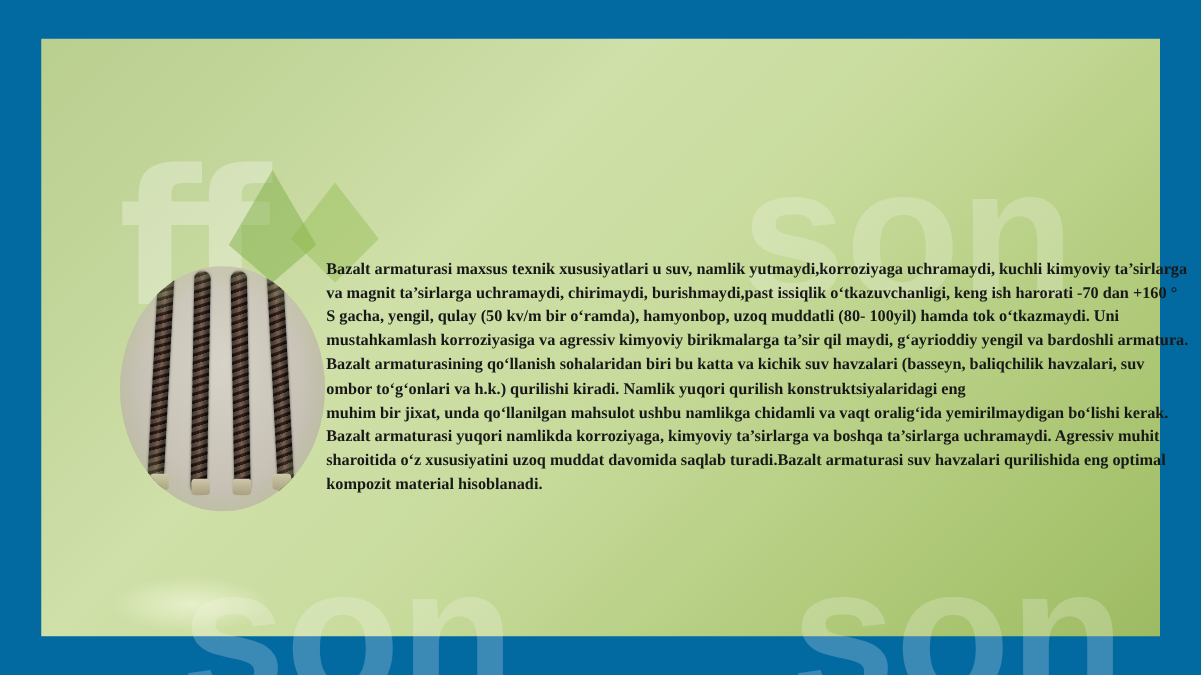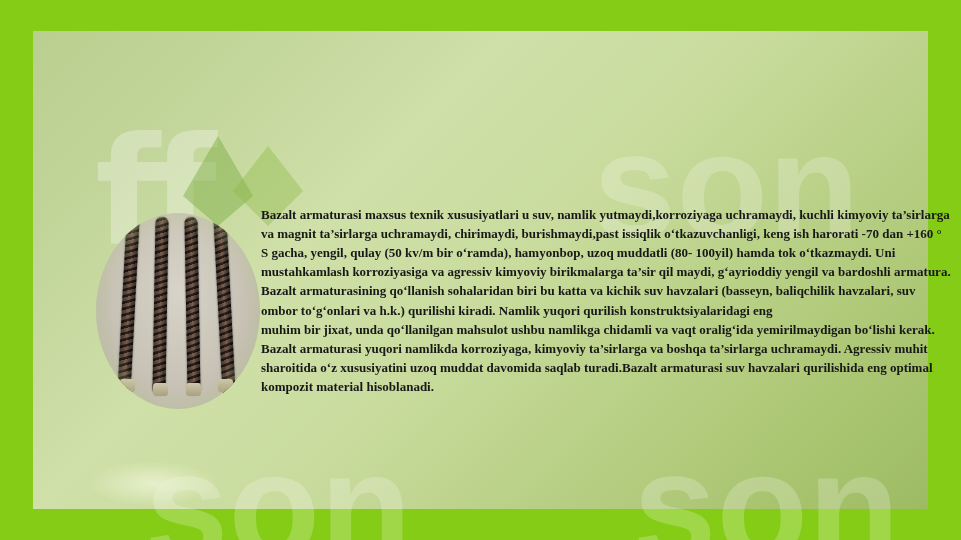--- a/index.html
+++ b/index.html
@@ -6,21 +6,21 @@
   html, body {
     margin: 0; padding: 0;
     width: 961px; height: 540px;
     overflow: hidden;
     background: #000;
     font-family: "Liberation Serif", serif;
   }
   #slide {
     position: relative;
     width: 961px; height: 540px;
-    background: #84cc16;
+    background: #0369a1;
     overflow: hidden;
   }
   
   #panel {
     position: absolute;
     left: 33px; top: 31px;
     width: 895px; height: 478px;
     background: linear-gradient(135deg, #b9cf8f 0%, #c3d69b 18%, #cfe0a8 35%, #c9dc9e 52%, #b7cf84 72%, #a8c46f 88%, #9dbb63 100%);
   }
   

